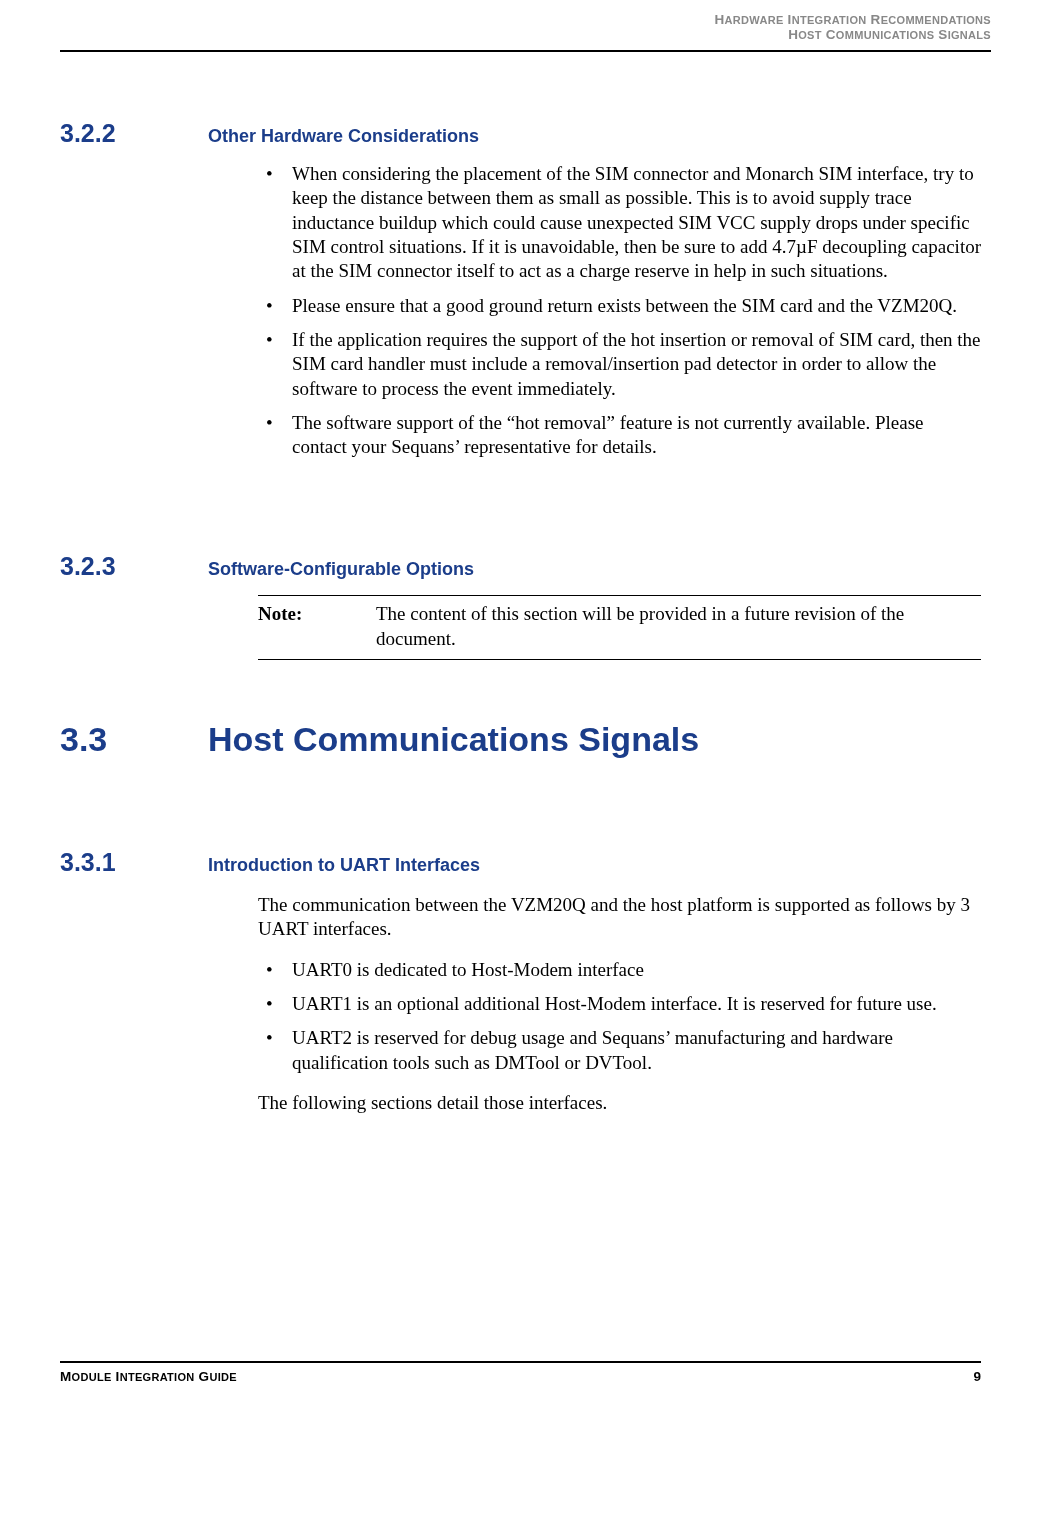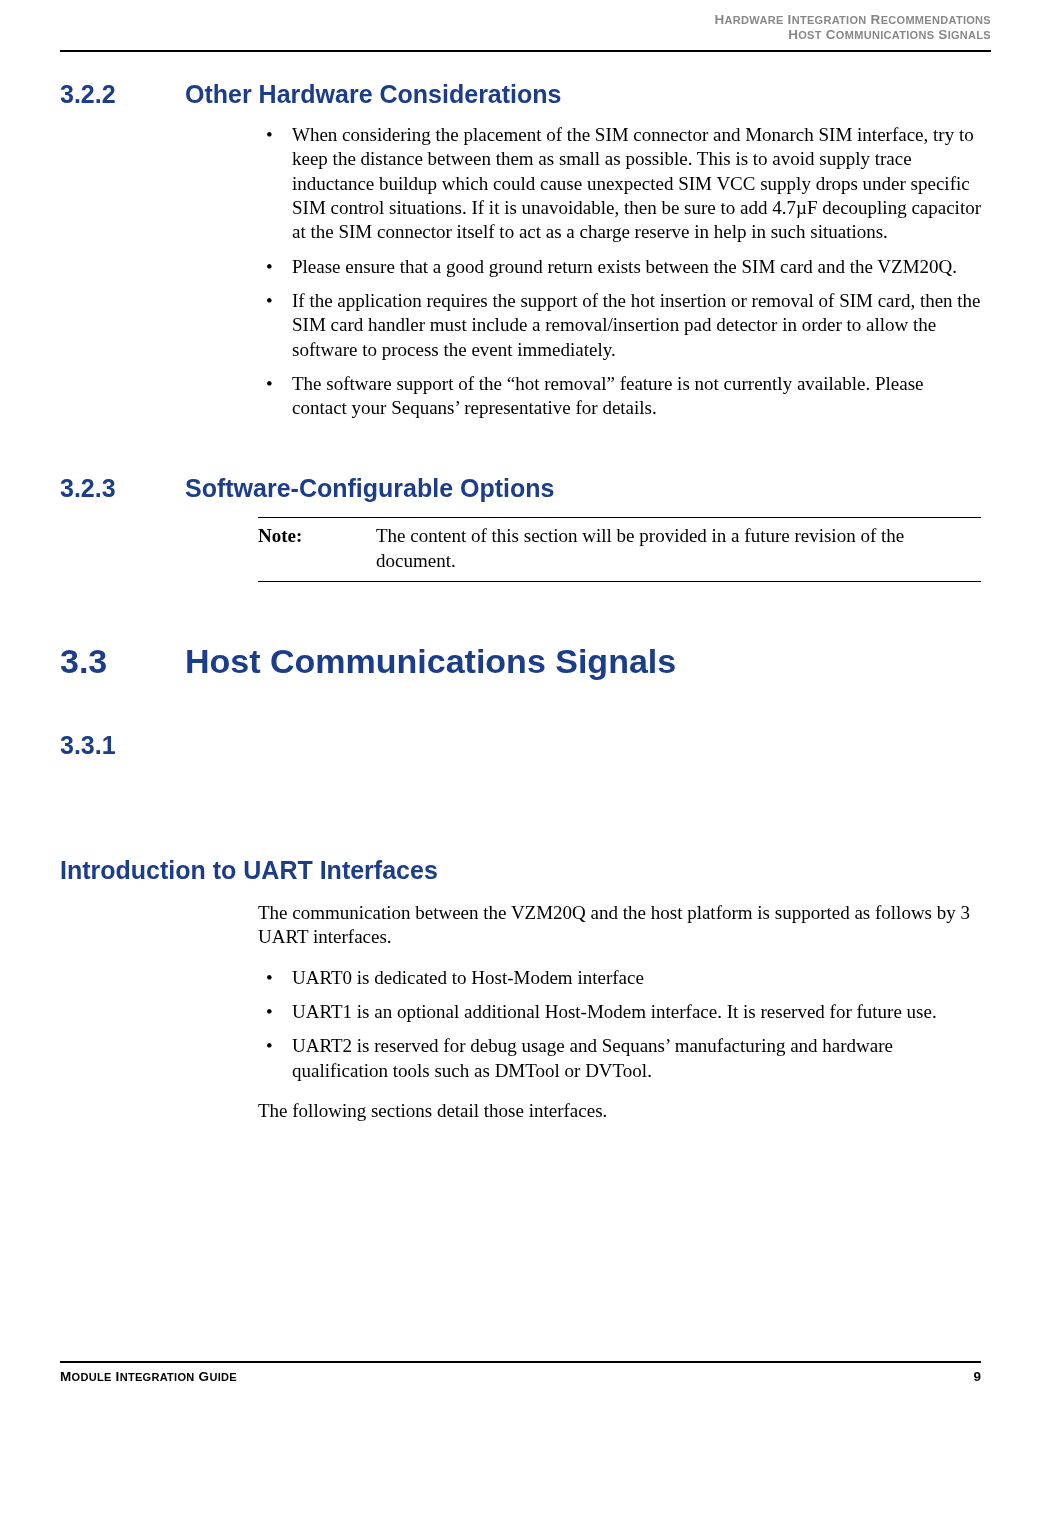--- a/index.html
+++ b/index.html
@@ -30,34 +30,35 @@
       border-top: 2px solid #000;
       margin: 8px 0 0 0;
     }
     .content {
       padding-top: 28px;
     }
     .h-row {
       display: flex;
       align-items: baseline;
       margin-bottom: 16px;
+      gap: 23px;
     }
     .h-num {
       font-family: Verdana, Arial, sans-serif;
       font-weight: bold;
       color: #1b3d8a;
       flex: 0 0 125px;
     }
     .h-title {
       font-family: Verdana, Arial, sans-serif;
       font-weight: bold;
       color: #1b3d8a;
     }
     .h2 .h-num { font-size: 25px; }
-    .h2 .h-title { font-size: 25px; }
+    .h2 .h-title { font-size: 18px; margin-top: 46px; }
     .h1 { margin-top: 60px; margin-bottom: 24px; }
     .h1 .h-num { font-size: 34px; flex-basis: 125px; }
     .h1 .h-title { font-size: 34px; }
     .body-block {
       margin-left: 198px;
       margin-right: 10px;
       font-size: 19px;
       line-height: 1.28;
     }
     ul.bullets {
@@ -126,21 +127,21 @@
       letter-spacing: 0.5px;
     }
     .footer-center .company {
       font-weight: bold;
     }
     .footer-right {
       font-weight: bold;
     }
     .sec-322 { margin-bottom: 14px; }
     .sec-323 { margin-top: 54px; margin-bottom: 14px; }
-    .sec-331 { margin-top: 50px; margin-bottom: 14px; flex-direction: column; }
+    .sec-331 { margin-top: 50px; margin-bottom: 14px; }
   </style>
 </head>
 <body>
 
 <div class="page">
 
   <div class="header">
     <div class="header-line1">
       <span>H</span><span style="font-size:11px">ARDWARE</span><span> I</span><span style="font-size:11px">NTEGRATION</span><span> R</span><span style="font-size:11px">ECOMMENDATIONS</span>
     </div>

